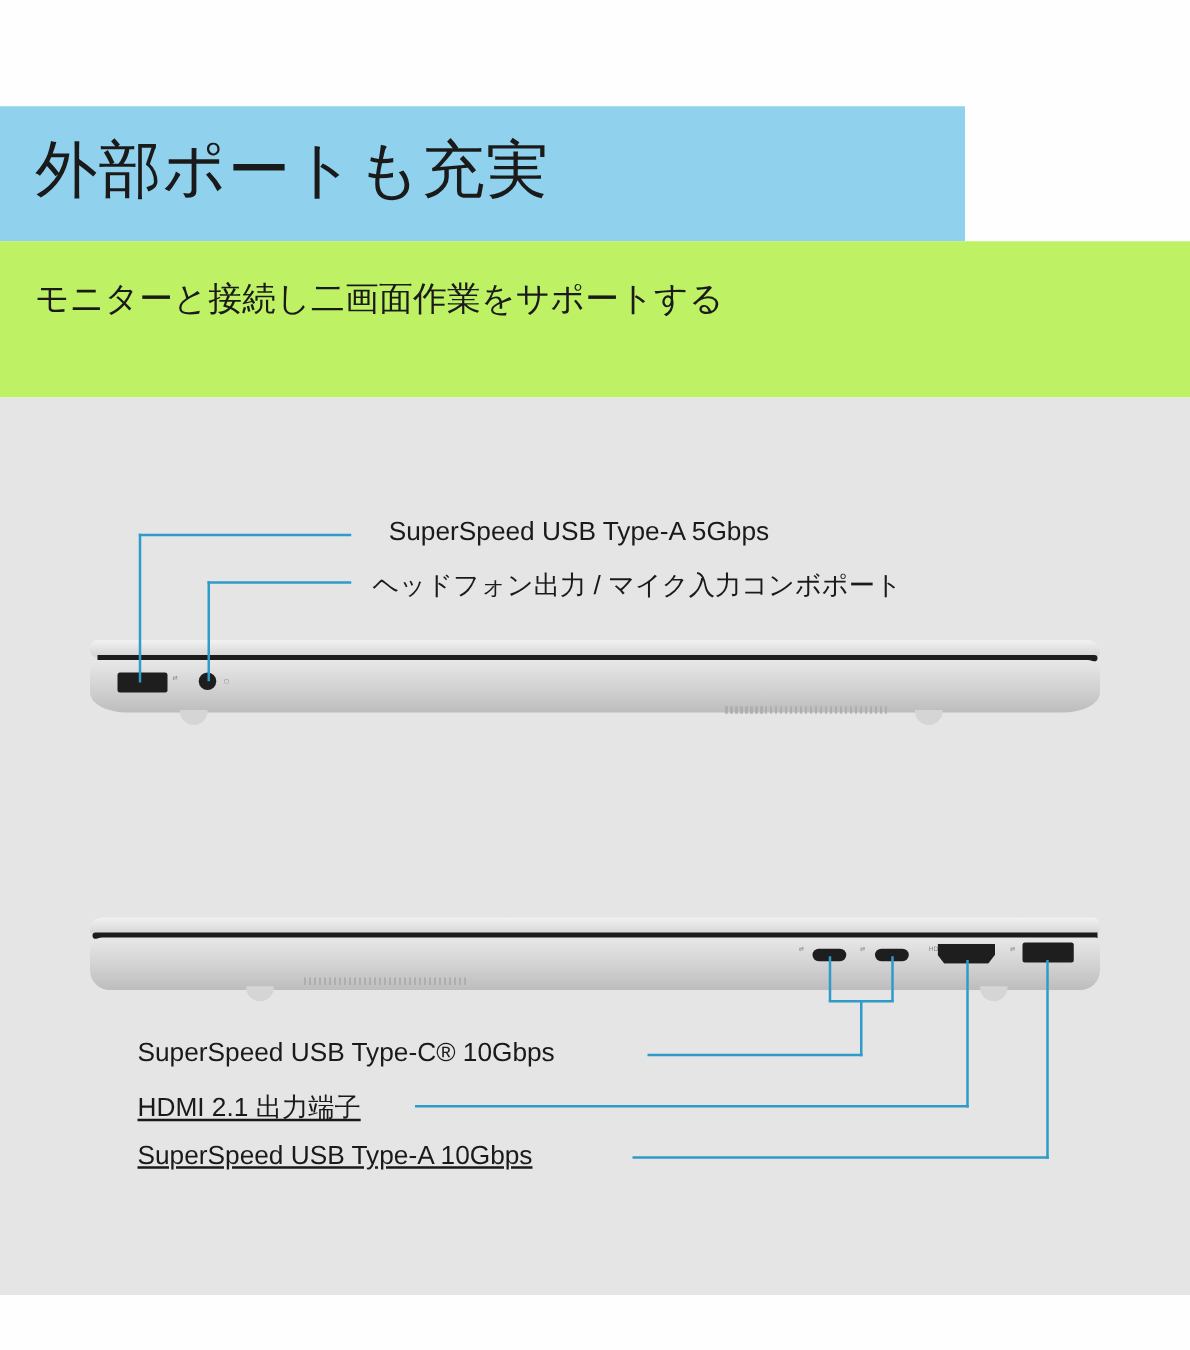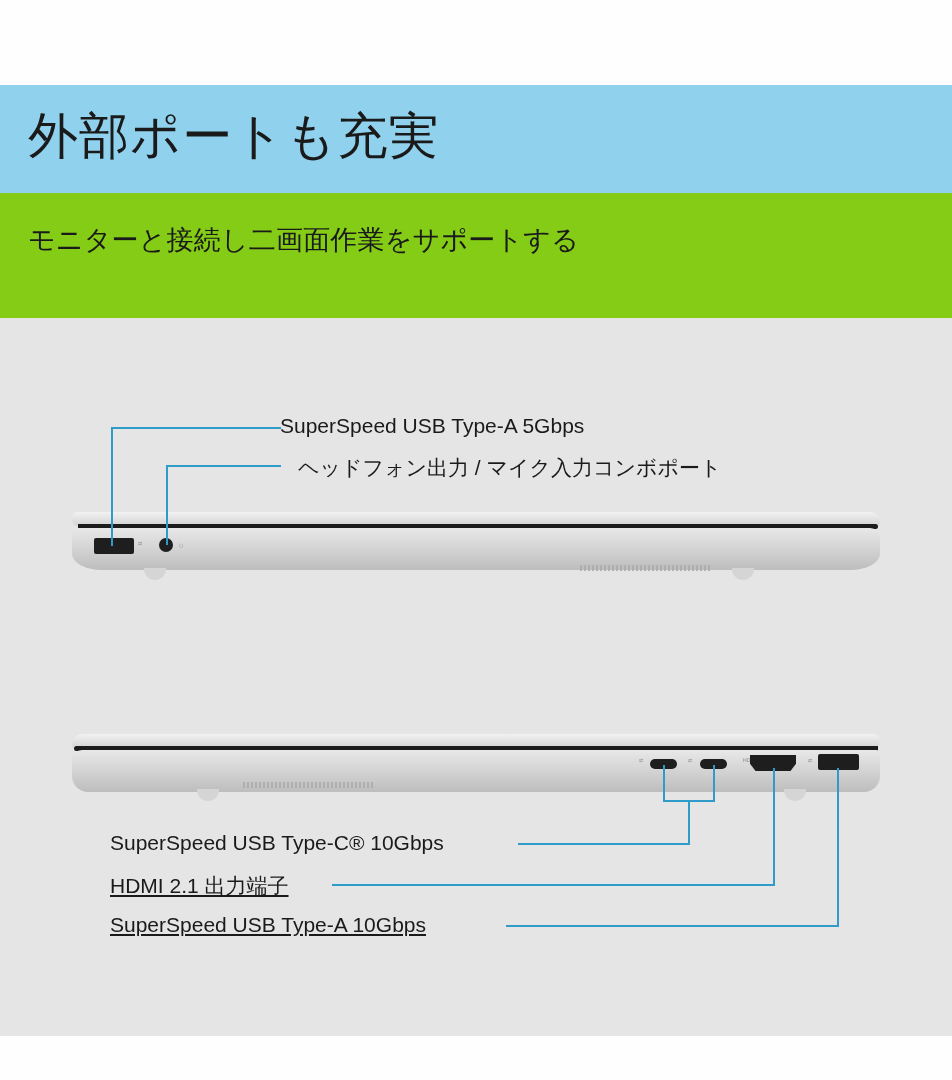--- a/index.html
+++ b/index.html
@@ -3,30 +3,30 @@
 <meta charset="utf-8">
 <style>
   html, body { margin: 0; padding: 0; }
   body {
     width: 952px; height: 1080px; position: relative; overflow: hidden;
     background: #fefefe;
     font-family: "DejaVu Sans", "Liberation Sans", sans-serif;
     color: #1c1c1c;
   }
   .title-band {
-    position: absolute; left: 0; top: 85px; width: 952px; height: 108px;
+    position: absolute; left: 0; top: 85px; width: 772px; height: 108px;
     background: #90d2ee;
   }
   .title-band h1 {
     position: absolute; left: 28px; top: 18px; margin: 0;
     font-size: 50px; font-weight: 400; letter-spacing: 1px; color: #1a1a1a;
   }
   .sub-band {
     position: absolute; left: 0; top: 193px; width: 952px; height: 125px;
-    background: #84cc16;
+    background: #bef264;
   }
   .sub-band p {
     position: absolute; left: 28px; top: 28px; margin: 0;
     font-size: 27px; line-height: 38px; color: #1a1a1a; letter-spacing: 0.2px;
   }
   .content {
     position: absolute; left: 0; top: 318px; width: 952px; height: 718px;
     background: #e5e5e5;
   }
   .label {
@@ -71,21 +71,21 @@
   <div class="port-usba" style="left:94px;top:538px;width:40px;height:16px;"></div>
   <div class="port-tag" style="left:138px;top:540px;">⇄</div>
   <div class="port-jack" style="left:159px;top:538px;width:14px;height:14px;"></div>
   <div class="port-tag" style="left:179px;top:542px;">○</div>
 </div>
 
 <div class="line" style="left:111px;top:427px;width:2px;height:119px;"></div>
 <div class="line" style="left:111px;top:427px;width:170px;height:2px;"></div>
 <div class="line" style="left:166px;top:465px;width:2px;height:80px;"></div>
 <div class="line" style="left:166px;top:465px;width:115px;height:2px;"></div>
-<div class="label" style="left:280px;top:414px;">SuperSpeed USB Type-A 5Gbps</div>
+<div class="label" style="left:311px;top:414px;">SuperSpeed USB Type-A 5Gbps</div>
 <div class="label" style="left:298px;top:454px;">ヘッドフォン出力 / マイク入力コンボポート</div>
 
 <div>
   <div class="lid" style="left:72px;top:734px;width:808px;height:14px;border-radius:10px 6px 6px 4px;"></div>
   <div class="gap" style="left:74px;top:746px;width:804px;height:5px;border-radius:4px 0 0 4px;"></div>
   <div class="base" style="left:72px;top:750px;width:808px;height:42px;border-radius:10px 4px 16px 16px / 10px 4px 16px 16px;"></div>
   <div class="foot" style="left:197px;top:789px;"></div>
   <div class="foot" style="left:784px;top:789px;"></div>
   <div class="vent" style="left:243px;top:782px;width:130px;"></div>
   <div class="port-tag" style="left:639px;top:757px;">⇄</div>

